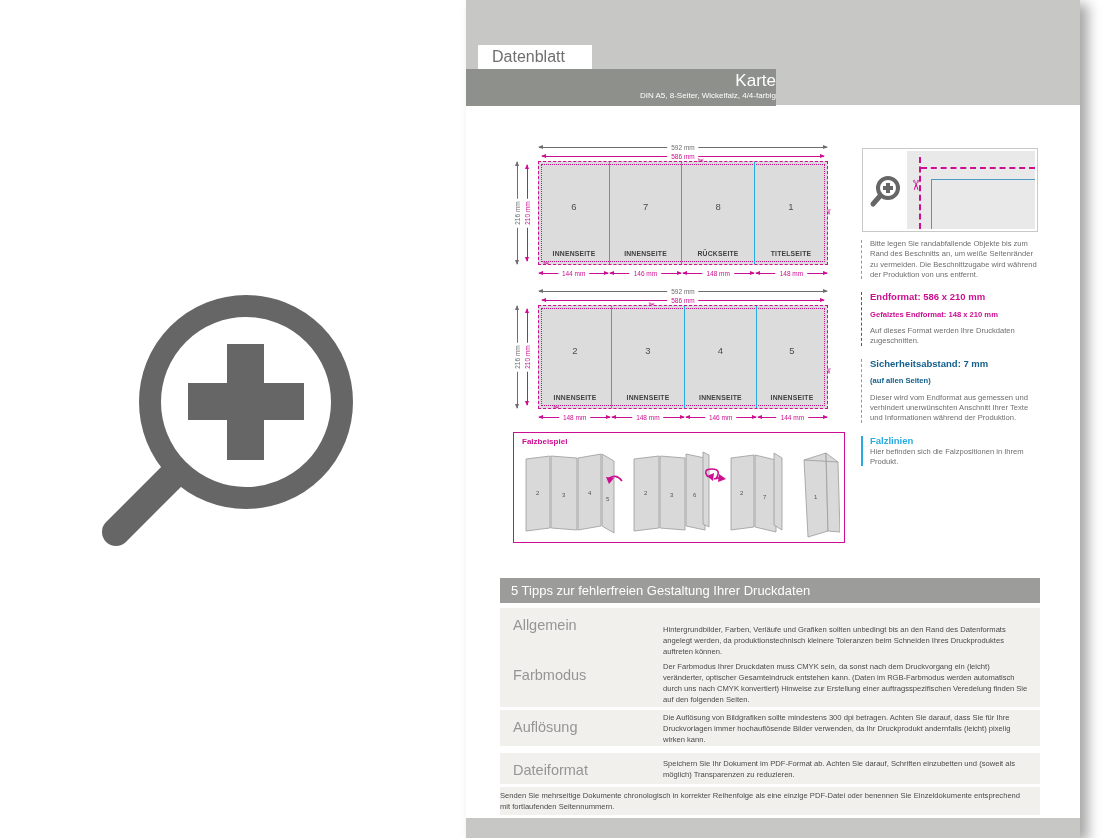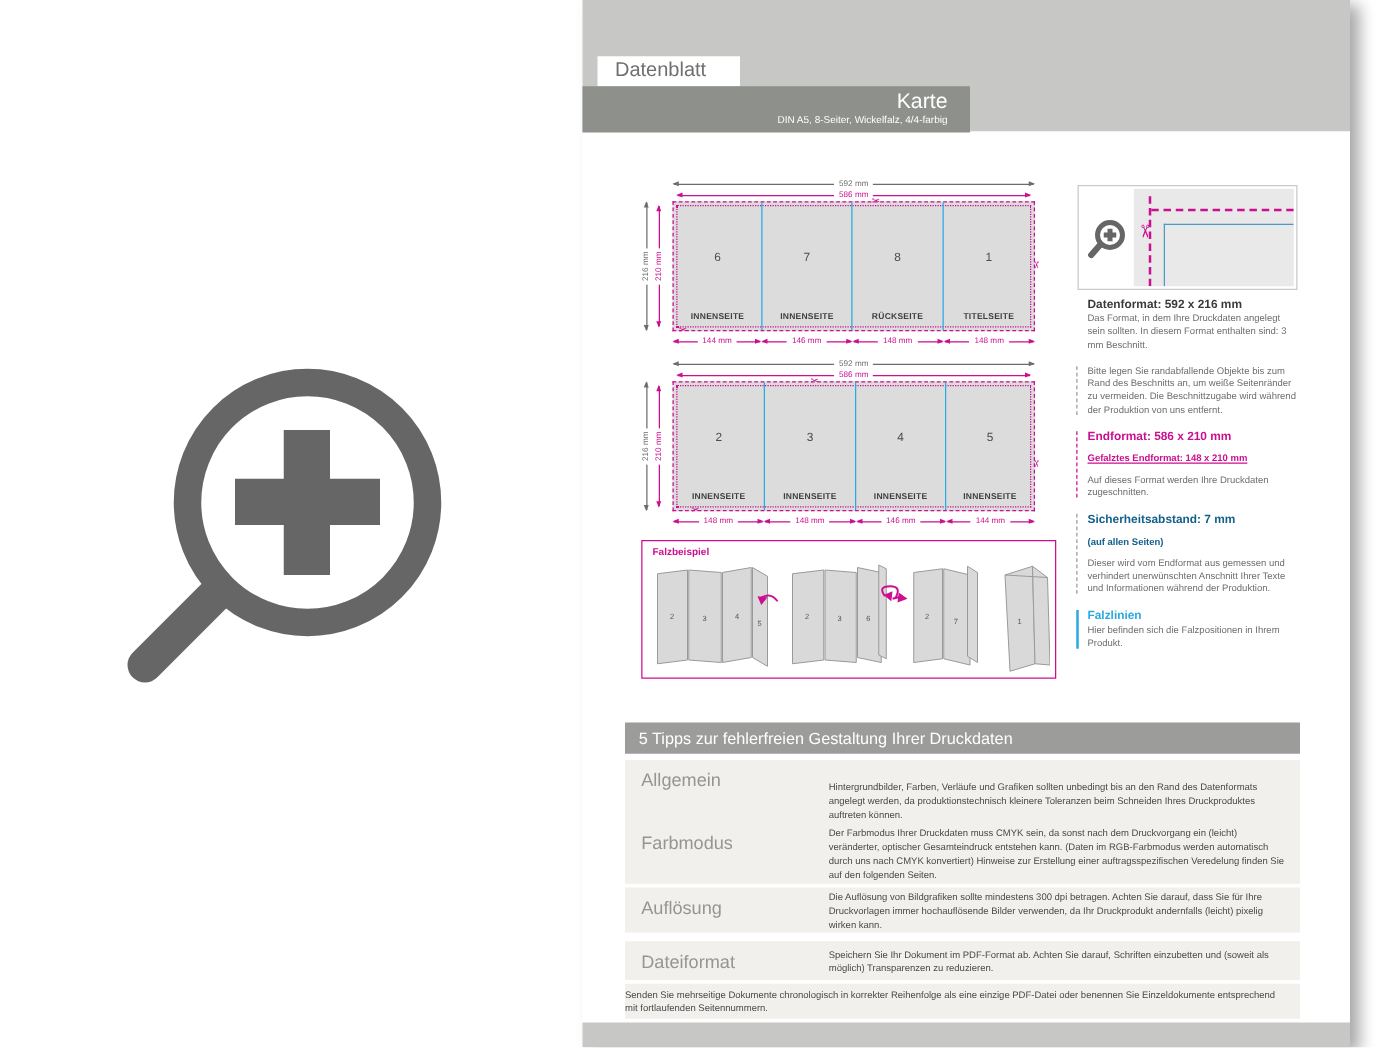--- a/index.html
+++ b/index.html
@@ -10,21 +10,21 @@
   .zoom-big{position:absolute;left:100px;top:272px;width:300px;height:300px;}
 
   
   .page{position:absolute;left:466px;top:0;width:614px;height:838px;background:#fff;
         box-shadow:8px 4px 12px rgba(0,0,0,0.35);}
   .band-top{position:absolute;left:0;top:0;width:614px;height:105px;background:#c7c7c5;}
   .band-bottom{position:absolute;left:0;top:818px;width:614px;height:20px;background:#c7c7c5;}
   .tab-datenblatt{position:absolute;left:12px;top:45px;width:114px;height:24px;background:#fff;
         color:#6f6f6f;font-size:16px;line-height:24px;padding-left:14px;box-sizing:border-box;}
   .title-bar{position:absolute;left:0;top:69px;width:310px;height:37px;background:#8e908c;
-        color:#fff;text-align:right;box-sizing:border-box;padding-right:18px;}
+        color:#fff;text-align:right;box-sizing:border-box;}
   .title-bar .t{font-size:17px;line-height:23px;}
   .title-bar .s{font-size:8px;line-height:8px;}
 
   
   .hdim{position:absolute;height:9px;}
   .hdim .line{position:absolute;left:1px;right:1px;top:4px;border-top:1px solid currentColor;}
   .hdim .ah-l{position:absolute;left:0;top:2px;width:0;height:0;border-top:2.5px solid transparent;
         border-bottom:2.5px solid transparent;border-right:5px solid currentColor;}
   .hdim .ah-r{position:absolute;right:0;top:2px;width:0;height:0;border-top:2.5px solid transparent;
         border-bottom:2.5px solid transparent;border-left:5px solid currentColor;}
@@ -77,21 +77,21 @@
   .blk{position:relative;margin-bottom:11px;}
   .blk .ind{position:absolute;left:-9px;top:1px;bottom:1px;width:0;}
   .ind.dash-gray{border-left:1px dashed #9a9a9a;}
   .ind.dash-mag{border-left:1px dashed #cc0e90;}
   .ind.solid-blue{border-left:2px solid #29abe2;}
   .blk .bt{font-size:9.5px;font-weight:bold;color:#3a3a3a;margin:0 0 1px 0;}
   .blk .bt.mag{color:#cc0e90;}
   .blk .bt.dblue{color:#14608c;}
   .blk .bt.lblue{color:#29abe2;}
   .blk .bs{font-size:7.6px;font-weight:bold;}
-  .bs.mag{color:#cc0e90;text-decoration:underline;}
+  .bs.mag{color:#cc0e90;}
   .bs.dblue{color:#14608c;font-weight:bold;}
   .blk .bp{font-size:7.6px;color:#6e6e6e;line-height:1.35;margin:1px 0 0 0;}
 
   
   .tips-header{position:absolute;left:34px;top:578px;width:540px;height:25px;background:#9c9c9a;
         color:#fff;font-size:13px;line-height:25px;padding-left:11px;box-sizing:border-box;}
   .tip-row{position:absolute;left:34px;width:540px;background:#f1f0ed;display:flex;box-sizing:border-box;}
   .tip-label{width:163px;box-sizing:border-box;padding:9px 0 0 13px;color:#959595;font-size:14.5px;}
   .tip-text{flex:1;font-size:7.6px;color:#4a4a4a;line-height:1.45;display:flex;align-items:center;
         padding:4px 10px 4px 0;box-sizing:border-box;}
@@ -335,24 +335,20 @@
         <div class="bh"></div>
         <div class="bv"></div>
         <div class="fh"></div>
         <div class="fv"></div>
         <span class="sc">✂</span>
       </div>
     </div>
 
     <div class="info-blocks">
       <div class="blk">
-        <p class="bt">Datenformat: 592 x 216 mm</p>
-        <p class="bp">Das Format, in dem Ihre Druckdaten angelegt sein sollten. In diesem Format enthalten sind: 3 mm Beschnitt.</p>
-      </div>
-      <div class="blk">
         <span class="ind dash-gray"></span>
         <p class="bp">Bitte legen Sie randabfallende Objekte bis zum Rand des Beschnitts an, um weiße Seitenränder zu vermeiden. Die Beschnittzugabe wird während der Produktion von uns entfernt.</p>
       </div>
       <div class="blk">
         <span class="ind dash-mag"></span>
         <p class="bt mag">Endformat: 586 x 210 mm</p>
         <p class="bs mag">Gefalztes Endformat: 148 x 210 mm</p>
         <p class="bp">Auf dieses Format werden Ihre Druckdaten zugeschnitten.</p>
       </div>
       <div class="blk">

